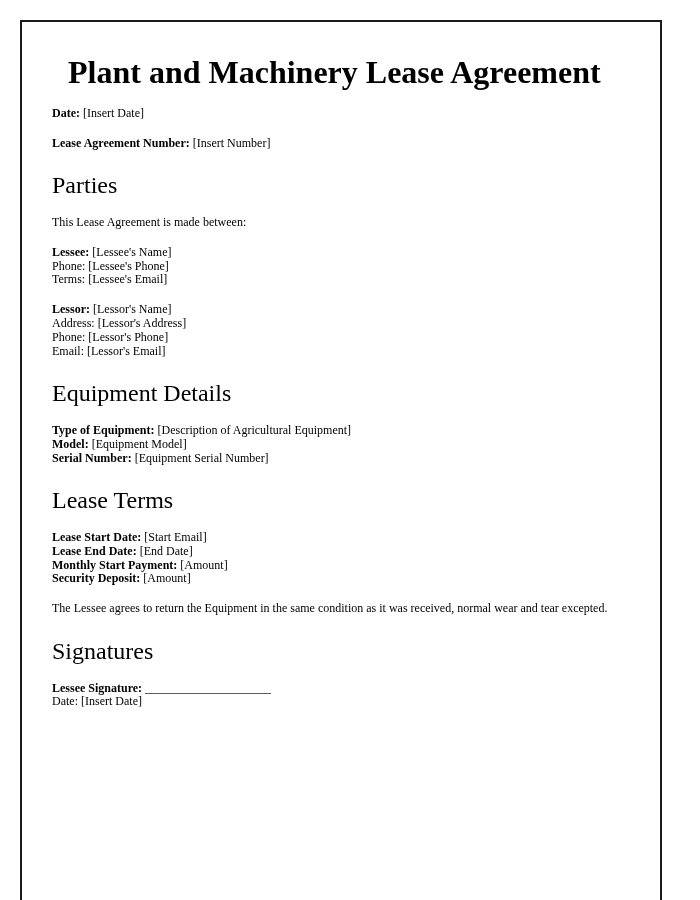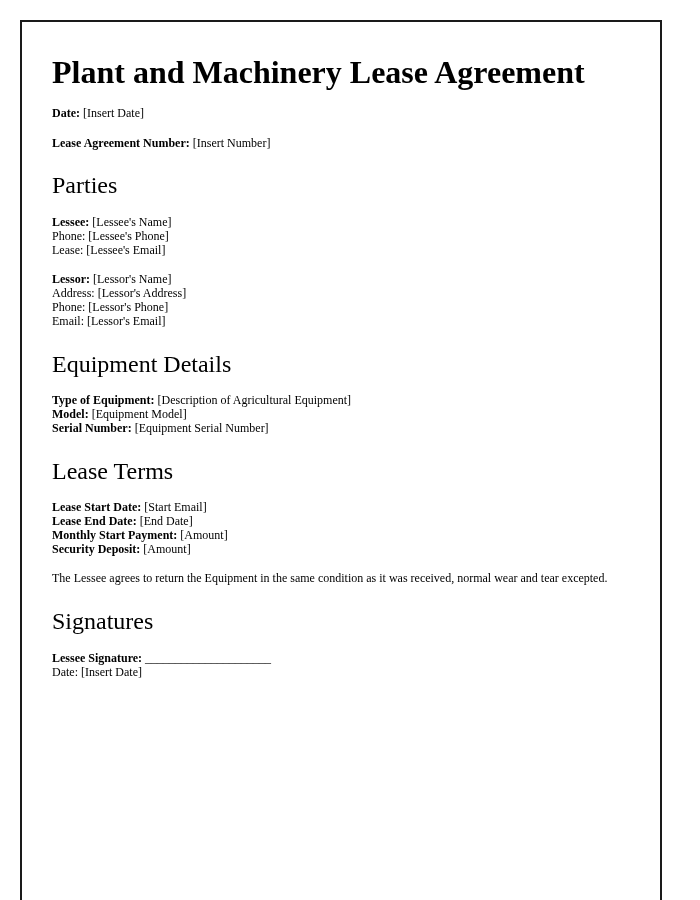--- a/index.html
+++ b/index.html
@@ -20,21 +20,21 @@
     min-height: 960px;
     margin: 20px 0 0 20px;
     border: 2px solid #1a1a1a;
     padding: 12px 30px 40px 30px;
     background: #ffffff;
   }
   h1 {
     font-size: 32px;
     font-weight: bold;
     line-height: 1.15;
-    margin: 20px 0 16px 0;
+    margin: 20px 0 16px 16px;
   }
   h2 {
     font-size: 24px;
     font-weight: normal;
     line-height: 1.15;
     margin: 22px 0 16px 0;
   }
   p {
     font-size: 12px;
     line-height: 1.15;
@@ -48,25 +48,26 @@
 <div class="document">
 
   <h1>Plant and Machinery Lease Agreement</h1>
 
   <p><strong>Date:</strong><span> [Insert Date]</span></p>
 
   <p><strong>Lease Agreement Number:</strong><span> [Insert Number]</span></p>
 
   <h2>Parties</h2>
 
+  <p>This Lease Agreement is made between:</p>
 
   <p class="block">
     <span class="line"><strong>Lessee:</strong><span> [Lessee's Name]</span></span>
     <span class="line"><strong></strong><span>Phone: [Lessee's Phone]</span></span>
-    <span class="line"><strong></strong><span>Lease: [Lessee's Email]</span></span>
+    <span class="line"><strong></strong><span>Terms: [Lessee's Email]</span></span>
   </p>
 
   <p class="block">
     <span class="line"><strong>Lessor:</strong><span> [Lessor's Name]</span></span>
     <span class="line"><strong></strong><span>Address: [Lessor's Address]</span></span>
     <span class="line"><strong></strong><span>Phone: [Lessor's Phone]</span></span>
     <span class="line"><strong></strong><span>Email: [Lessor's Email]</span></span>
   </p>
 
   <h2>Equipment Details</h2>

